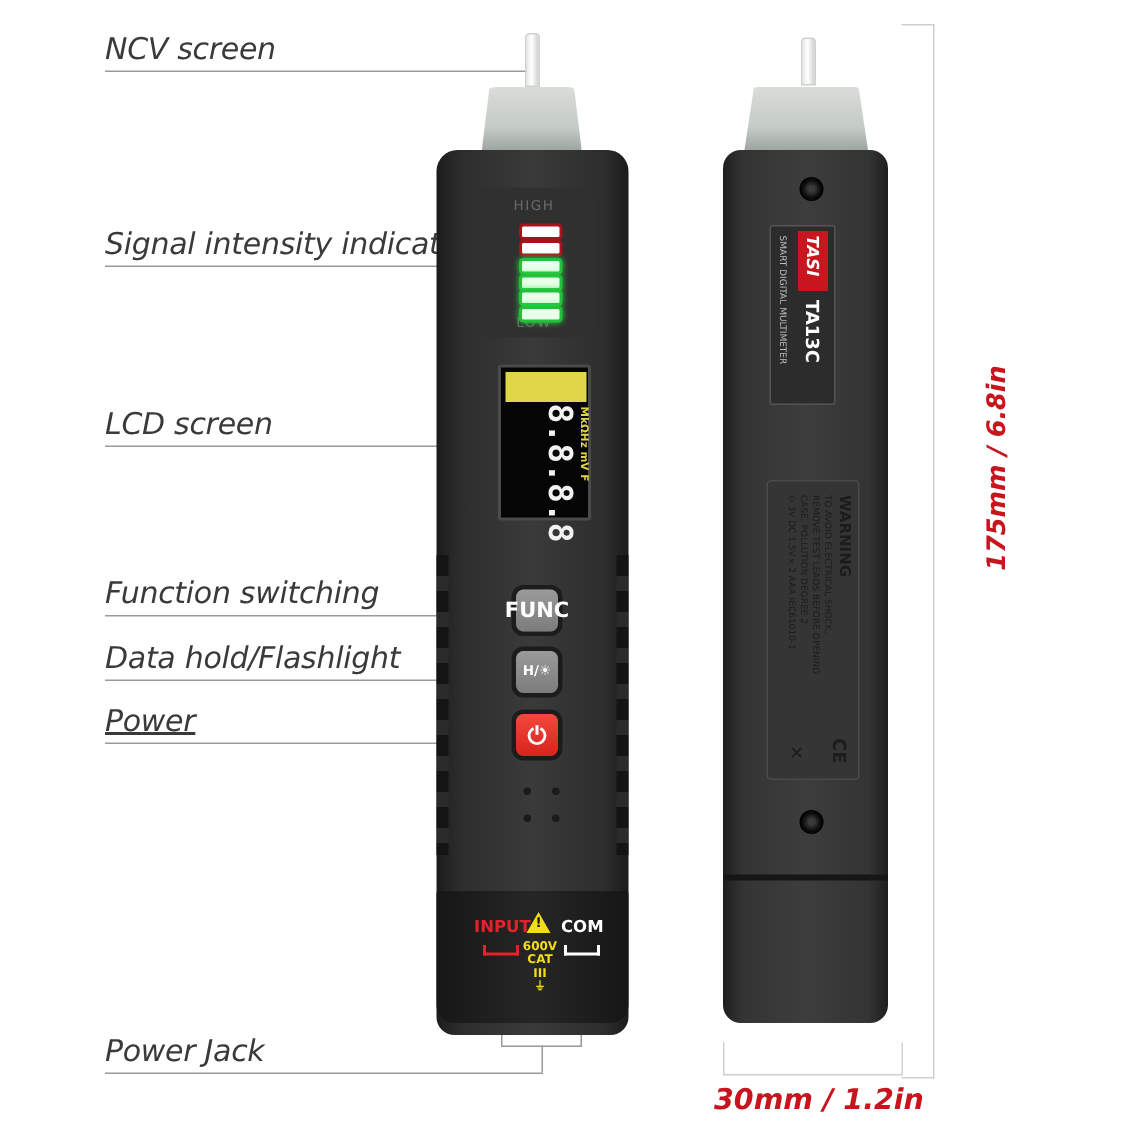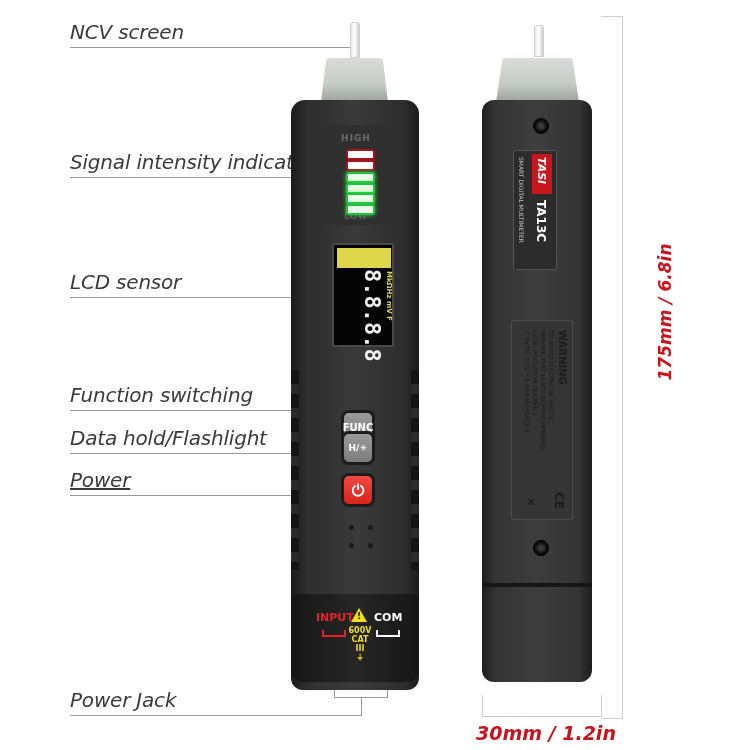--- a/index.html
+++ b/index.html
@@ -33,22 +33,22 @@
   .lcd-top { position: absolute; left: 3px; top: 3px; width: 54px; height: 20px; background: #e0d64a; }
   .lcd-digits { position: absolute; left: 2px; top: 24px; width: 46px; color: #f2f2f2;
                 font-family: "DejaVu Sans Mono", monospace; font-weight: bold; font-size: 22px; line-height: 20px;
                 text-align: center; }
   .lcd-units { position: absolute; left: 47px; top: 26px; width: 12px; height: 76px; color: #e0d64a;
                font-size: 7px; writing-mode: vertical-rl; font-weight: bold; }
 
   .btn { position: absolute; left: 344px; width: 28px; height: 28px; border-radius: 5px;
          display: flex; align-items: center; justify-content: center;
          font-family: "DejaVu Sans", sans-serif; font-weight: bold; }
-  .btn-func { top: 393px; background: linear-gradient(180deg, #9a9a9a, #7c7c7c); color: #fff; font-size: 10px;
-              box-shadow: 0 0 0 3px #1c1c1c; margin-top: 20px; }
+  .btn-func { top: 393px; background: linear-gradient(180deg, #9a9a9a, #7c7c7c); color: #fff; font-size: 14px;
+              box-shadow: 0 0 0 3px #1c1c1c; }
   .btn-hold { top: 434px; background: linear-gradient(180deg, #9a9a9a, #7c7c7c); color: #fff; font-size: 9px;
               box-shadow: 0 0 0 3px #1c1c1c; }
   .btn-power { top: 476px; background: linear-gradient(180deg, #f2483e, #d8241c); color: #fff; font-size: 16px;
                box-shadow: 0 0 0 3px #1c1c1c; }
   .vent { position: absolute; width: 5px; height: 5px; border-radius: 50%; background: #1a1a1a; }
 
   .jack-panel { position: absolute; left: 291px; top: 594px; width: 128px; height: 88px;
                 background: linear-gradient(90deg, #161616, #262626 50%, #161616); border-radius: 2px 2px 12px 12px; }
   .jack-input { position: absolute; left: 316px; top: 611px; color: #e2232b; font-size: 11px; font-weight: bold; text-align: center; }
   .jack-com { position: absolute; left: 374px; top: 611px; color: #ffffff; font-size: 11px; font-weight: bold; }
@@ -87,21 +87,21 @@
 </div>
 <div class="dot" style="left:352px; top:44px;"></div>
 
 <div class="callout" style="top:150px;">
   <span class="callout-label" style="top:0;">Signal intensity indicator</span>
   <div class="callout-line" style="top:27px; width:285px;"></div>
 </div>
 <div class="dot" style="left:355px; top:174px;"></div>
 
 <div class="callout" style="top:270px;">
-  <span class="callout-label" style="top:0;">LCD sensor</span>
+  <span class="callout-label" style="top:0;">LCD screen</span>
   <div class="callout-line" style="top:27px; width:270px;"></div>
 </div>
 <div class="dot" style="left:337px; top:294px;"></div>
 
 <div class="callout" style="top:383px;">
   <span class="callout-label" style="top:0;text-align:right;">Function switching</span>
   <div class="callout-line" style="top:27px; width:278px;"></div>
 </div>
 <div class="dot" style="left:347px; top:407px;"></div>
 
@@ -130,21 +130,21 @@
 <div class="dot" style="left:384px; top:677px;"></div>
 
 <div class="probe" style="left:350px; top:22px; height:36px;"></div>
 <div class="cap" style="left:321px; top:58px; width:67px; height:44px; clip-path: polygon(8% 0, 92% 0, 100% 100%, 0 100%);"></div>
 
 <div class="body-l" style="left:291px;">
   <div class="grip" style="left:0; top:270px; height:200px;"></div>
   <div class="grip" style="right:0; top:270px; height:200px;"></div>
 </div>
 <div class="face" style="left:316px; top:125px; width:80px; height:100px;">
-  <div class="hi-lo" style="top:8px;font-weight:bold;">HIGH</div>
+  <div class="hi-lo" style="top:8px;">HIGH</div>
   <div class="hi-lo" style="top:86px;">LOW</div>
 </div>
 
 <div class="bar red" style="left:348px; top:151px;"></div>
 <div class="bar red" style="left:348px; top:162px;"></div>
 <div class="bar green" style="left:348px; top:174px;"></div>
 <div class="bar green" style="left:348px; top:185px;"></div>
 <div class="bar green" style="left:348px; top:195px;"></div>
 <div class="bar green" style="left:348px; top:206px;"></div>
 

